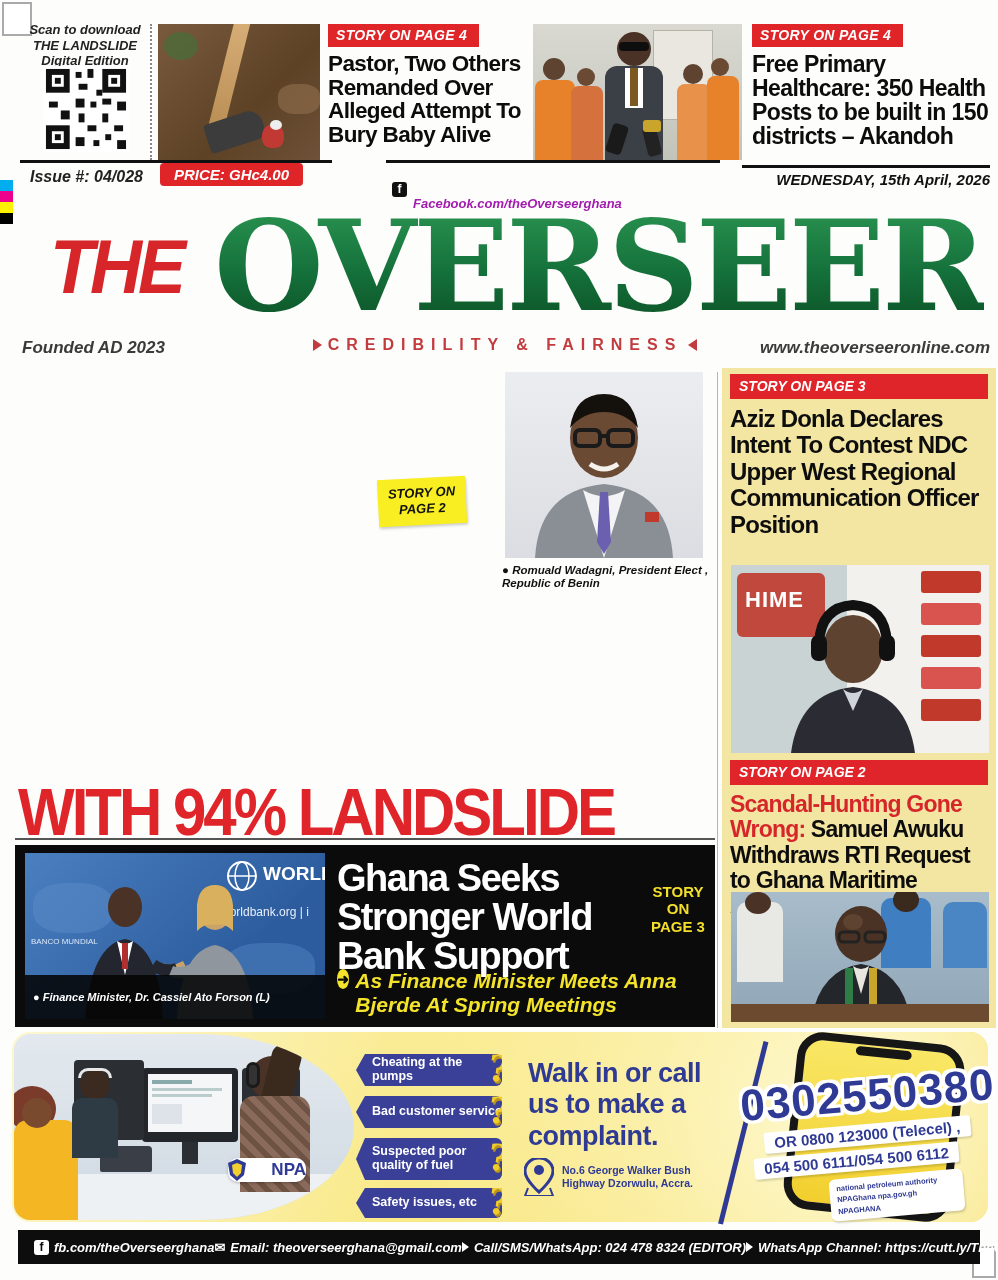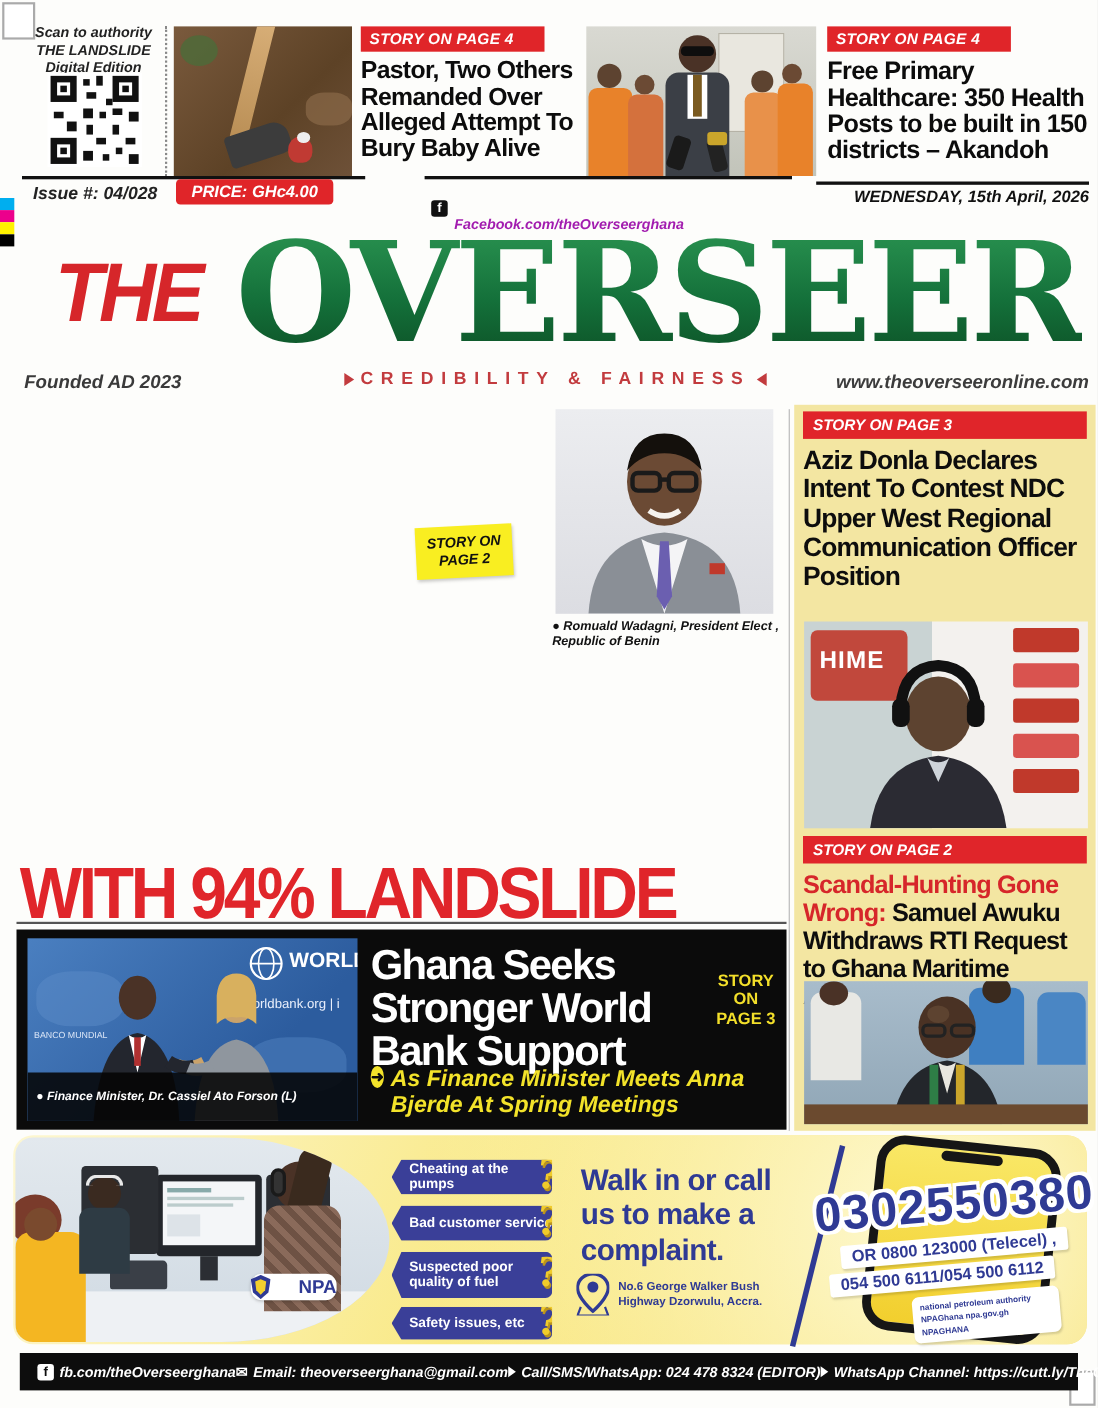--- a/index.html
+++ b/index.html
@@ -6,21 +6,21 @@
   html,body { background:#e8e8e8; }
   .page {
     position:relative; width:998px; height:1280px; background:#fdfdfb;
     font-family:"Liberation Sans", sans-serif; overflow:hidden; margin:0 auto;
   }
   .abs { position:absolute; }
   .bi { font-weight:bold; font-style:italic; }
   .badge-red {
     display:inline-block; background:#e02529; color:#fff;
     font-weight:bold; font-style:italic; font-size:14px;
-    padding:3px 28px 4px 8px; letter-spacing:.3px;text-align:right;
+    padding:3px 12px 4px 8px; letter-spacing:.3px;text-align:right;
   }
   .top-head { font-weight:bold; color:#0c0c0c; letter-spacing:-.6px; line-height:1.05; margin-top:5px; }
   .rule { background:#111; height:3px; }
   .corner-mark { border:2px solid #aaa; background:#fff; }
 
   
   .the-word {
     font-size:72px; font-weight:bold; font-style:italic; color:#d6262a;
     letter-spacing:-4px; transform:scaleY(1.05); transform-origin:0 100%;
   }
@@ -104,21 +104,21 @@
   <div class="abs corner-mark" style="left:2px;top:2px;width:30px;height:34px;"></div>
   <div class="abs corner-mark" style="left:972px;top:1246px;width:24px;height:32px;"></div>
   <div class="abs cmyk" style="left:0;top:180px;">
     <div style="background:#00aeef"></div>
       <div style="background:#ec008c"></div>
     <div style="background:#fff200"></div>
       <div style="background:#000"></div>
   </div>
 
   <div class="abs bi" style="left:18px;top:22px;width:134px;text-align:center;font-size:13px;line-height:1.2;color:#222;">
-    <div>Scan to authority</div>
+    <div>Scan to download</div>
     <div>THE LANDSLIDE</div>
     <div>Digital Edition</div>
   </div>
   <svg class="abs" style="left:43px;top:66px;" width="86" height="86" viewBox="0 0 29 29">
     <rect width="29" height="29" fill="#fff"></rect>
     <g fill="#111">
       <rect x="1" y="1" width="8" height="8"></rect>
         <rect x="20" y="1" width="8" height="8"></rect>
         <rect x="1" y="20" width="8" height="8"></rect>
       <rect x="3" y="3" width="4" height="4" fill="#fff"></rect>

